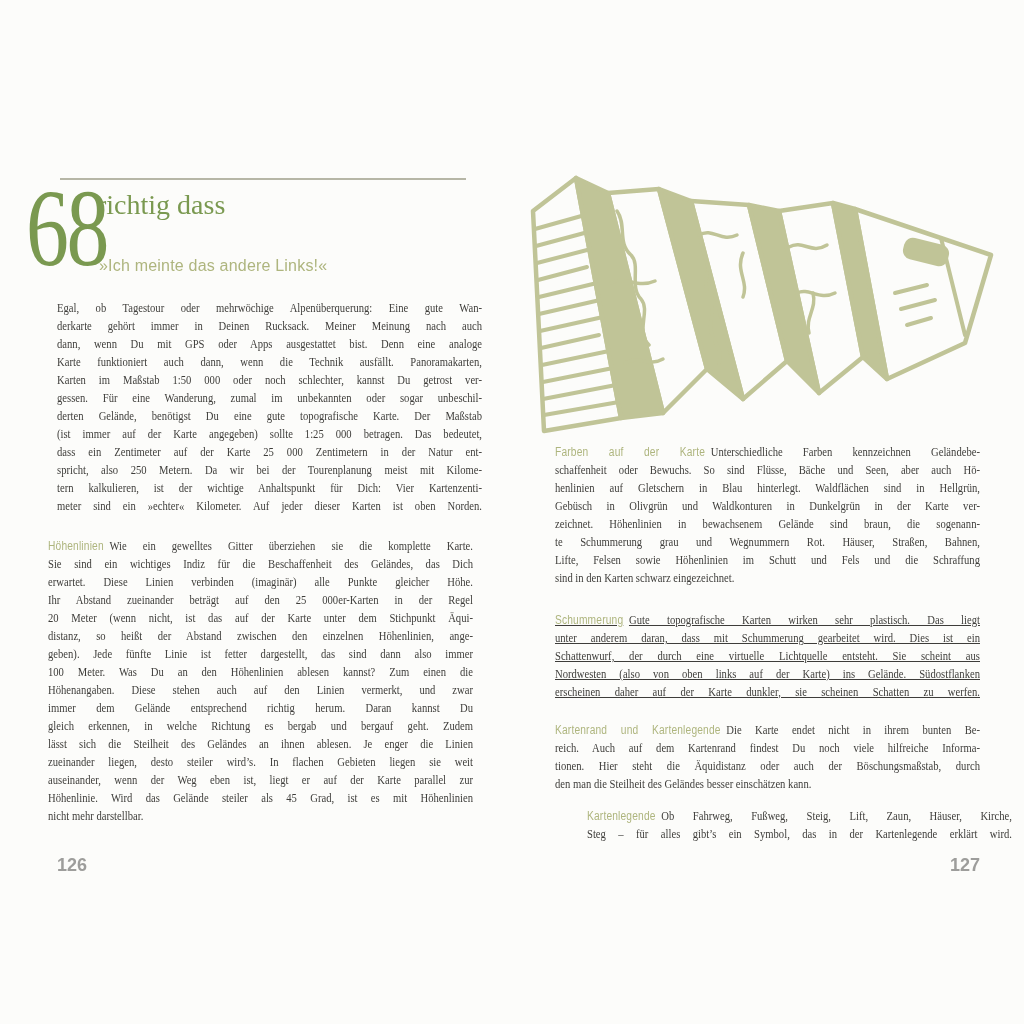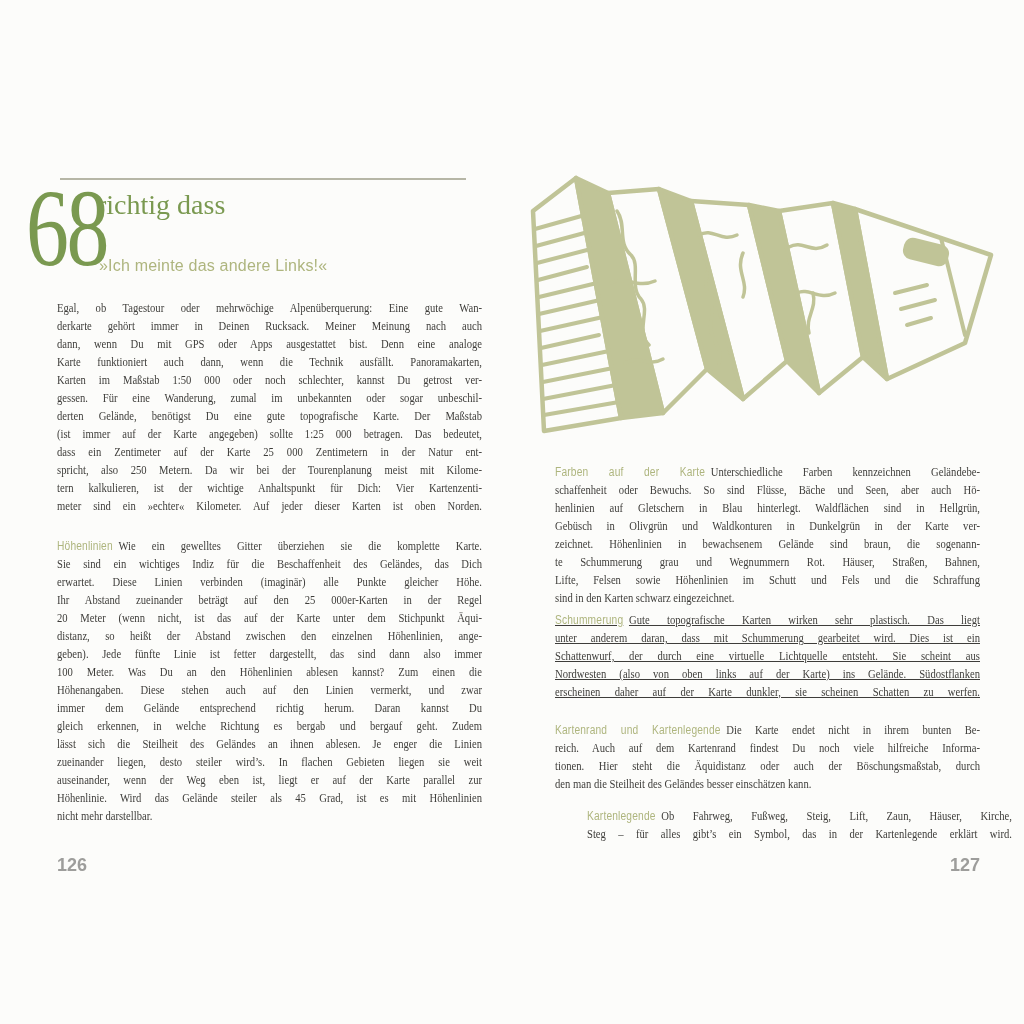--- a/index.html
+++ b/index.html
@@ -75,21 +75,21 @@
   <div class="line">Karten im Maßstab 1:50 000 oder noch schlechter, kannst Du getrost ver-</div>
   <div class="line">gessen. Für eine Wanderung, zumal im unbekannten oder sogar unbeschil-</div>
   <div class="line">derten Gelände, benötigst Du eine gute topografische Karte. Der Maßstab</div>
   <div class="line">(ist immer auf der Karte angegeben) sollte 1:25 000 betragen. Das bedeutet,</div>
   <div class="line">dass ein Zentimeter auf der Karte 25 000 Zentimetern in der Natur ent-</div>
   <div class="line">spricht, also 250 Metern. Da wir bei der Tourenplanung meist mit Kilome-</div>
   <div class="line">tern kalkulieren, ist der wichtige Anhaltspunkt für Dich: Vier Kartenzenti-</div>
   <div class="line">meter sind ein »echter« Kilometer. Auf jeder dieser Karten ist oben Norden.</div>
 </div>
 
-<div class="abs block" style="left:57px; top:537px;">
+<div class="abs block" style="left:48px; top:537px;">
   <div class="line"><span class="shead">Höhenlinien</span><span>Wie ein gewelltes Gitter überziehen sie die komplette Karte.</span></div>
   <div class="line">Sie sind ein wichtiges Indiz für die Beschaffenheit des Geländes, das Dich</div>
   <div class="line">erwartet. Diese Linien verbinden (imaginär) alle Punkte gleicher Höhe.</div>
   <div class="line">Ihr Abstand zueinander beträgt auf den 25 000er-Karten in der Regel</div>
   <div class="line">20 Meter (wenn nicht, ist das auf der Karte unter dem Stichpunkt Äqui-</div>
   <div class="line">distanz, so heißt der Abstand zwischen den einzelnen Höhenlinien, ange-</div>
   <div class="line">geben). Jede fünfte Linie ist fetter dargestellt, das sind dann also immer</div>
   <div class="line">100 Meter. Was Du an den Höhenlinien ablesen kannst? Zum einen die</div>
   <div class="line">Höhenangaben. Diese stehen auch auf den Linien vermerkt, und zwar</div>
   <div class="line">immer dem Gelände entsprechend richtig herum. Daran kannst Du</div>
@@ -149,21 +149,21 @@
     <line x1="428" y1="75" x2="452" y2="172" stroke-width="4"></line>
     <rect x="390" y="78" width="46" height="22" rx="9" fill="#c0c497" stroke="none" transform="rotate(14 413 89)"></rect>
     <g stroke-width="4">
       <line x1="382" y1="130" x2="414" y2="122"></line>
       <line x1="388" y1="146" x2="422" y2="137"></line>
       <line x1="394" y1="162" x2="418" y2="155"></line>
     </g>
   </svg>
 </div>
 
-<div class="abs block" style="left:555px; top:443px;margin-top:20px;">
+<div class="abs block" style="left:555px; top:443px;">
   <div class="line"><span class="shead">Farben auf der Karte</span><span>Unterschiedliche Farben kennzeichnen Geländebe-</span></div>
   <div class="line">schaffenheit oder Bewuchs. So sind Flüsse, Bäche und Seen, aber auch Hö-</div>
   <div class="line">henlinien auf Gletschern in Blau hinterlegt. Waldflächen sind in Hellgrün,</div>
   <div class="line">Gebüsch in Olivgrün und Waldkonturen in Dunkelgrün in der Karte ver-</div>
   <div class="line">zeichnet. Höhenlinien in bewachsenem Gelände sind braun, die sogenann-</div>
   <div class="line">te Schummerung grau und Wegnummern Rot. Häuser, Straßen, Bahnen,</div>
   <div class="line">Lifte, Felsen sowie Höhenlinien im Schutt und Fels und die Schraffung</div>
   <div class="line end">sind in den Karten schwarz eingezeichnet.</div>
 </div>
 

